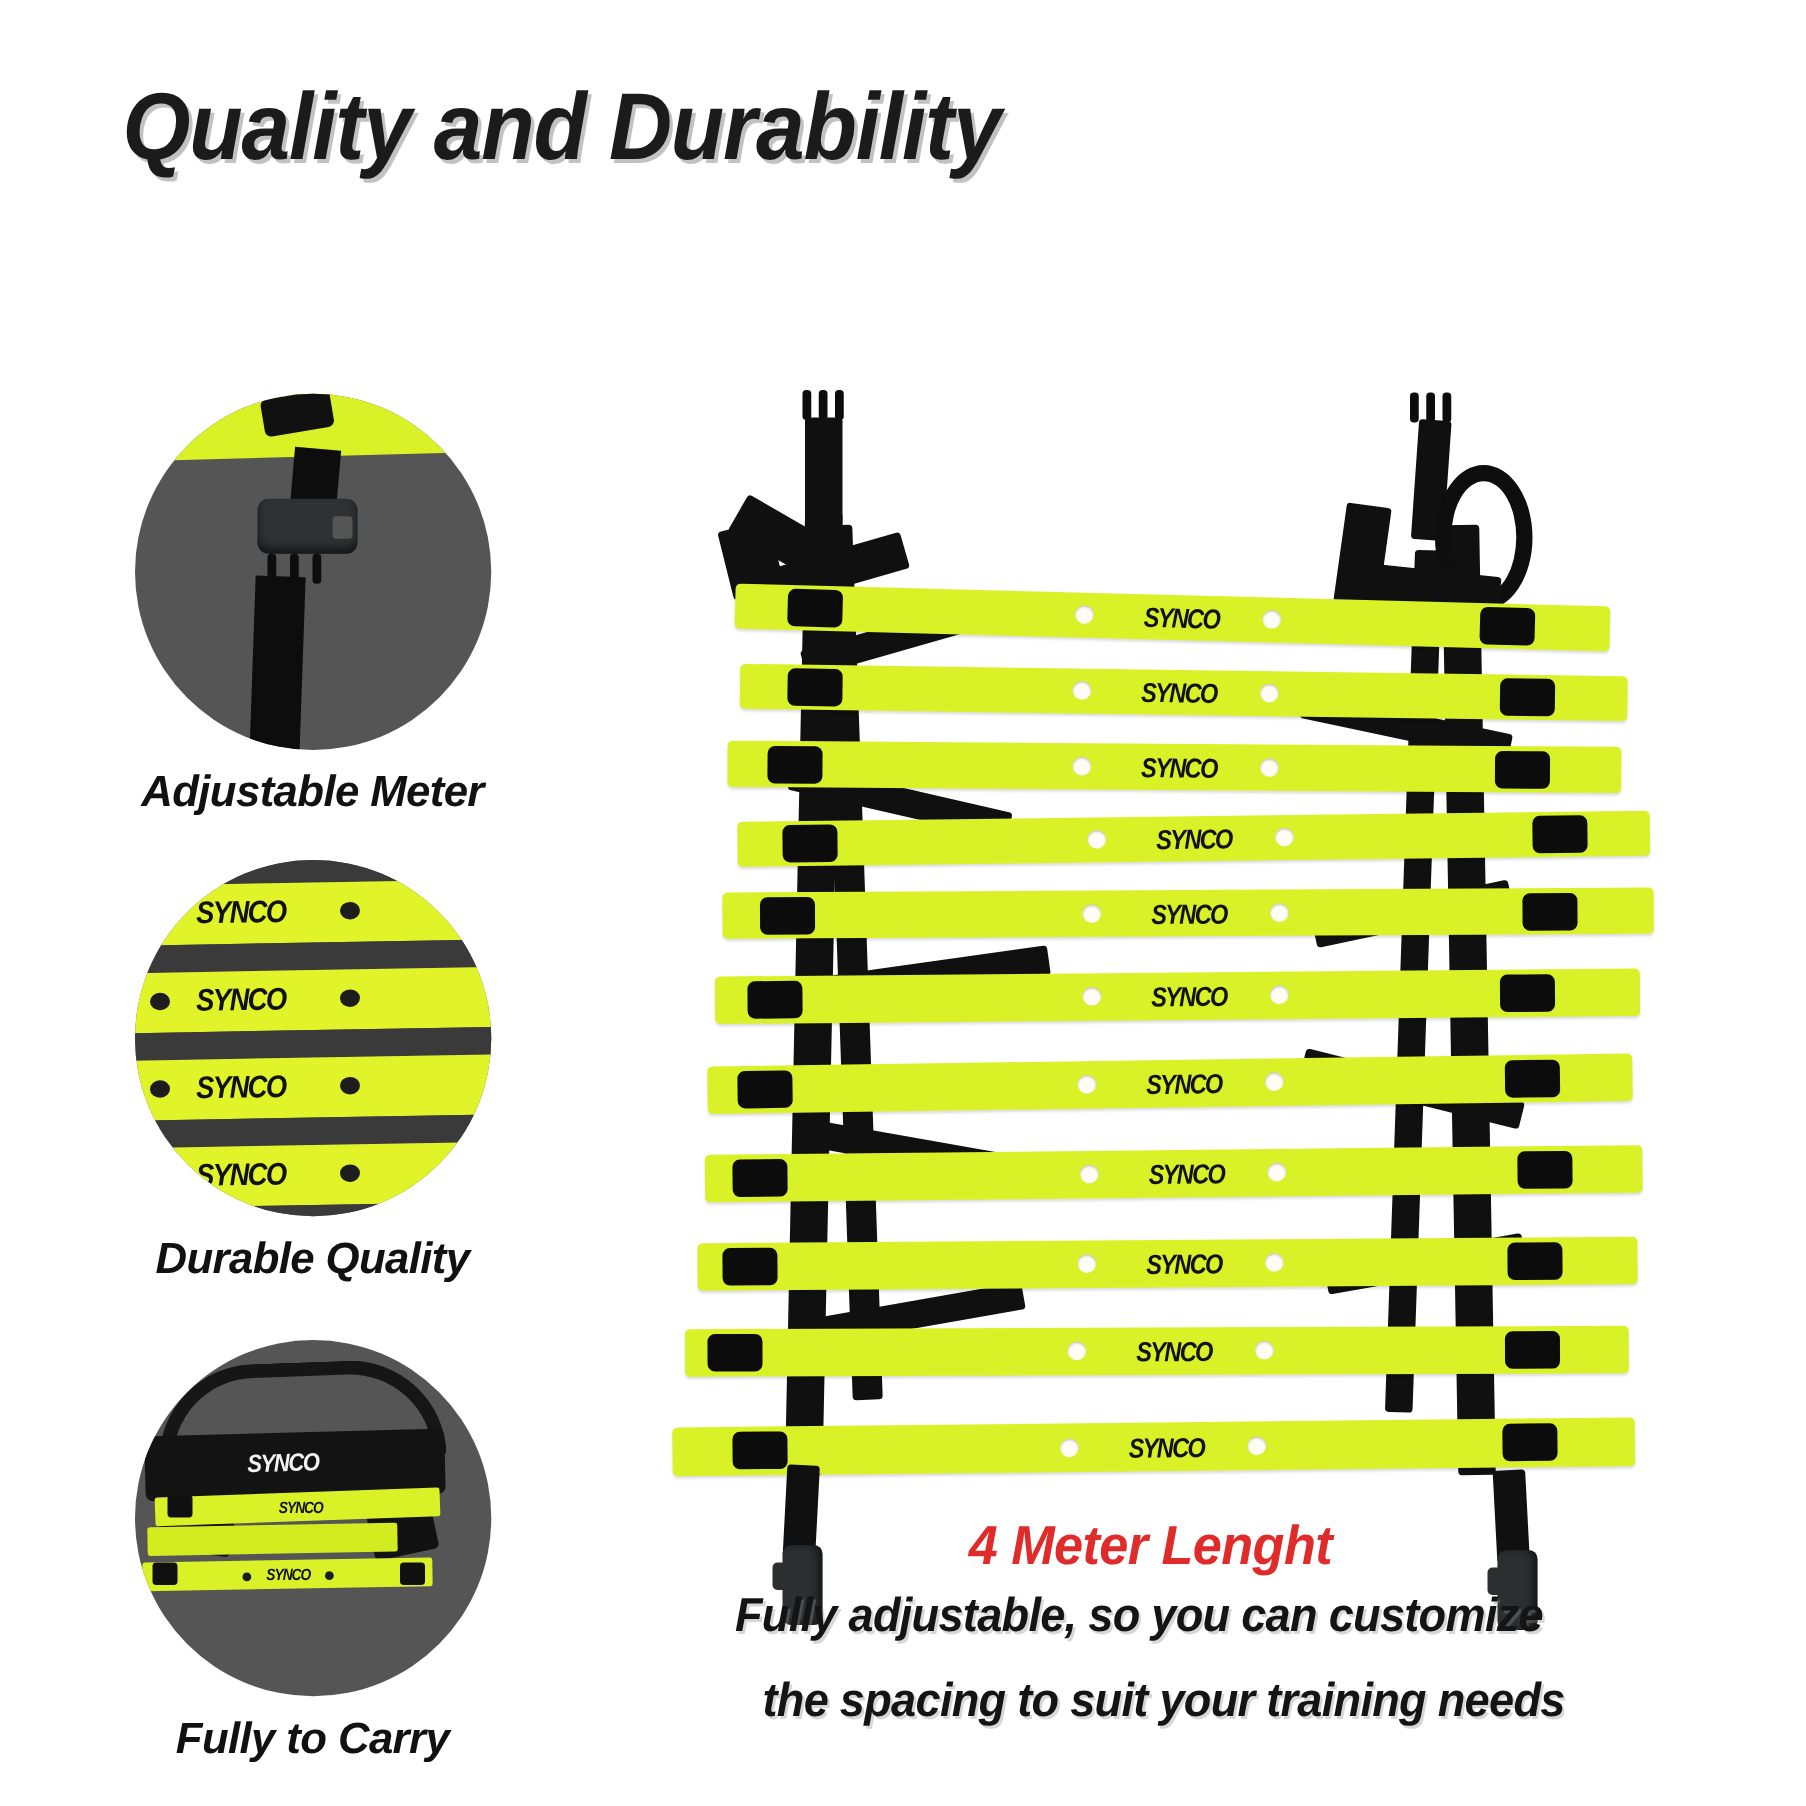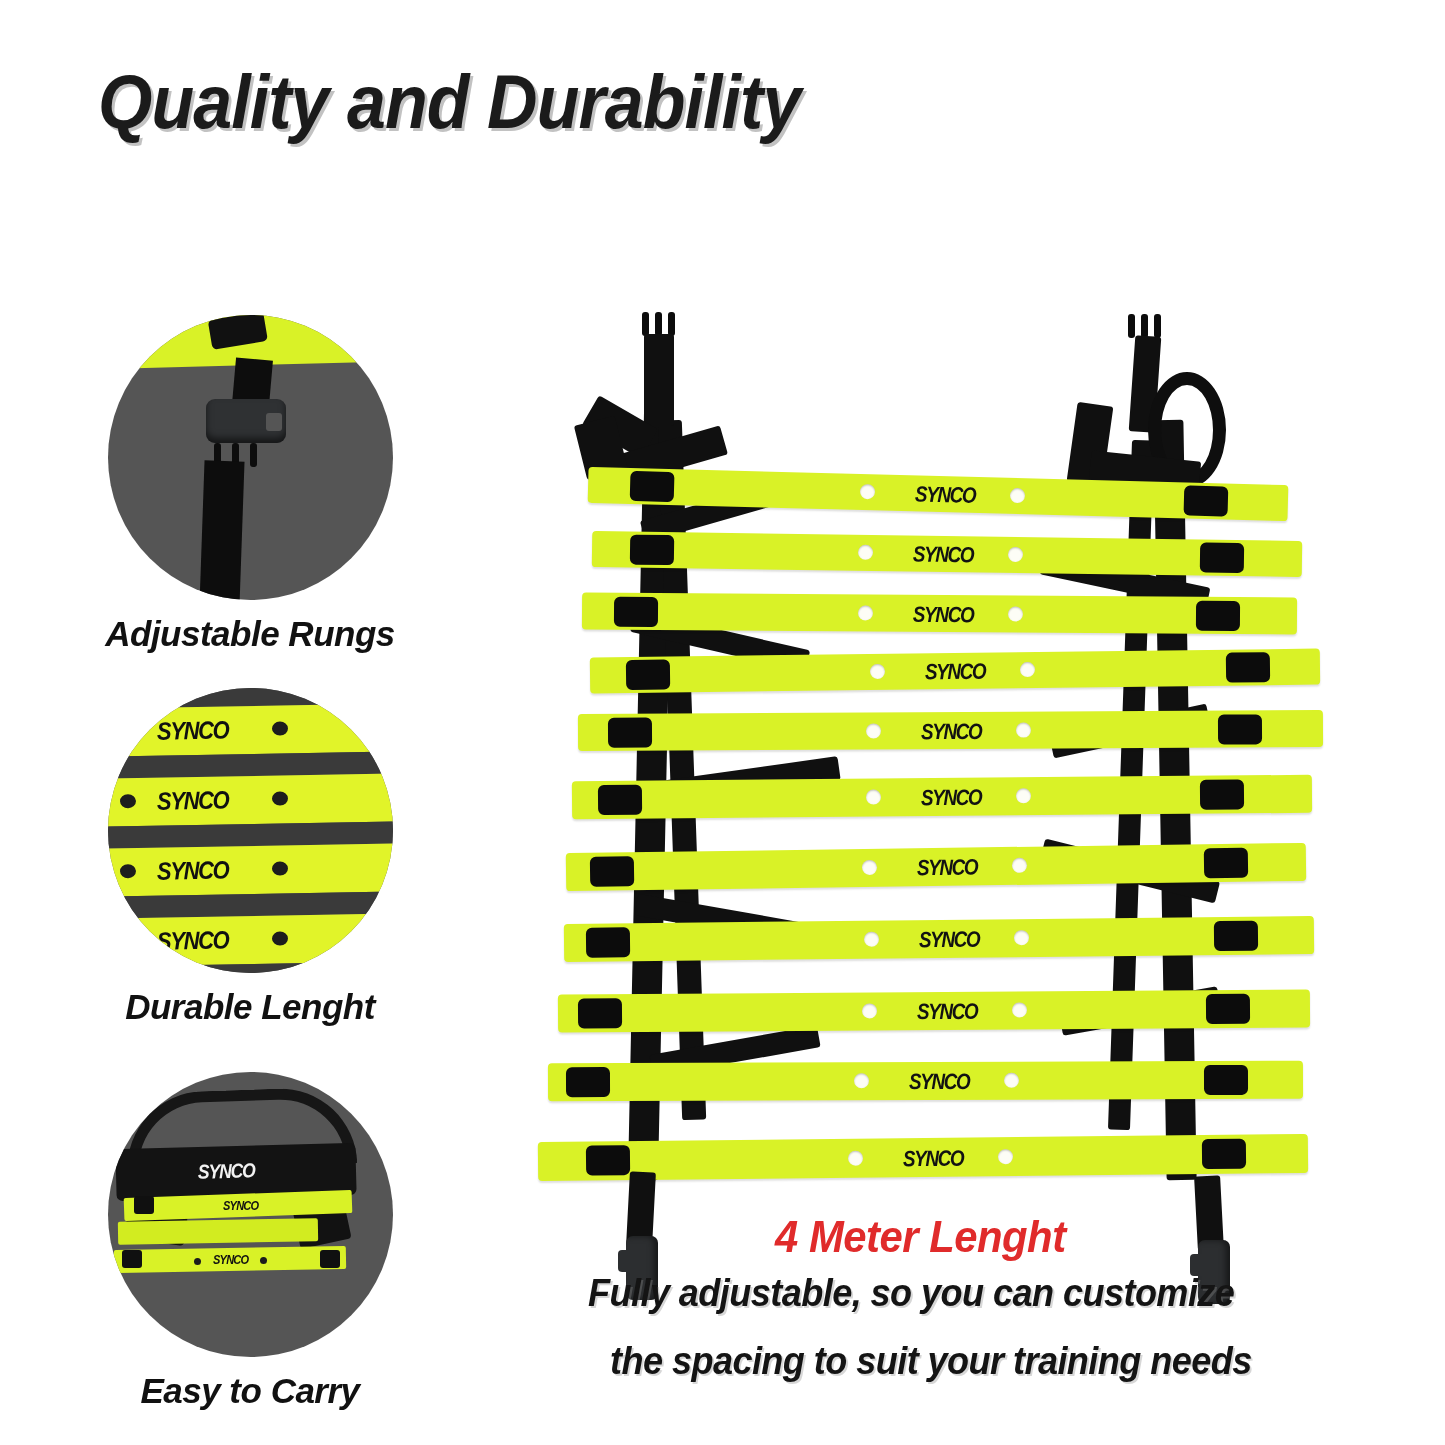--- a/index.html
+++ b/index.html
@@ -418,21 +418,21 @@
       <div class="c1-strap-top"></div>
       <div class="c1-buckle"></div>
       <div class="c1-buckle-notch"></div>
       <div class="c1-prongs">
           <i></i>
           <i></i>
           <i></i>
         </div>
       <div class="c1-strap-bot"></div>
     </div>
-    <div class="feature-label">Adjustable Rungs</div>
+    <div class="feature-label">Adjustable Meter</div>
   </div>
 
   <div class="feature f2">
     <div class="circle">
       <div class="c2-gap" style="top:-4px"></div>
       <div class="c2-band" style="top:18px">
         <span class="c2-dot l"></span>
         <span class="c2-logo">SYNCO</span>
         <span class="c2-dot r"></span>
       </div>
@@ -449,42 +449,42 @@
         <span class="c2-dot r"></span>
       </div>
       <div class="c2-gap" style="top:206px"></div>
       <div class="c2-band" style="top:228px">
         <span class="c2-dot l"></span>
         <span class="c2-logo">SYNCO</span>
         <span class="c2-dot r"></span>
       </div>
       <div class="c2-gap" style="top:276px"></div>
     </div>
-    <div class="feature-label">Durable Lenght</div>
+    <div class="feature-label">Durable Quality</div>
   </div>
 
   <div class="feature f3">
     <div class="circle">
       <div class="c3-handle"></div>
       <div class="c3-bag"></div>
       <div class="c3-bag-logo">SYNCO</div>
       <div class="c3-mess m1"></div>
       <div class="c3-mess m2"></div>
       <div class="c3-rung a"></div>
       <div class="c3-small-logo s1">SYNCO</div>
       <div class="c3-rung b"></div>
       <div class="c3-rung c"></div>
       <div class="c3-small-logo s2">SYNCO</div>
       <div class="c3-clip k1"></div>
       <div class="c3-clip k2"></div>
       <div class="c3-clip k3"></div>
       <div class="c3-dot d1"></div>
       <div class="c3-dot d2"></div>
     </div>
-    <div class="feature-label">Easy to Carry</div>
+    <div class="feature-label">Fully to Carry</div>
   </div>
 
   <div class="ladder">
 
     <div class="webbing" style="left:116px; top:110px; width:30px; height:770px; transform:rotate(1.2deg);"></div>
     <div class="webbing" style="left:150px; top:120px; width:24px; height:700px; transform:rotate(-2deg);"></div>
     <div class="webbing" style="left:640px; top:120px; width:30px; height:760px; transform:rotate(-1deg);"></div>
     <div class="webbing" style="left:600px; top:140px; width:22px; height:690px; transform:rotate(2deg);"></div>
 
     <div class="webbing" style="left:120px; top:200px; width:150px; height:22px; transform:rotate(-16deg);"></div>

